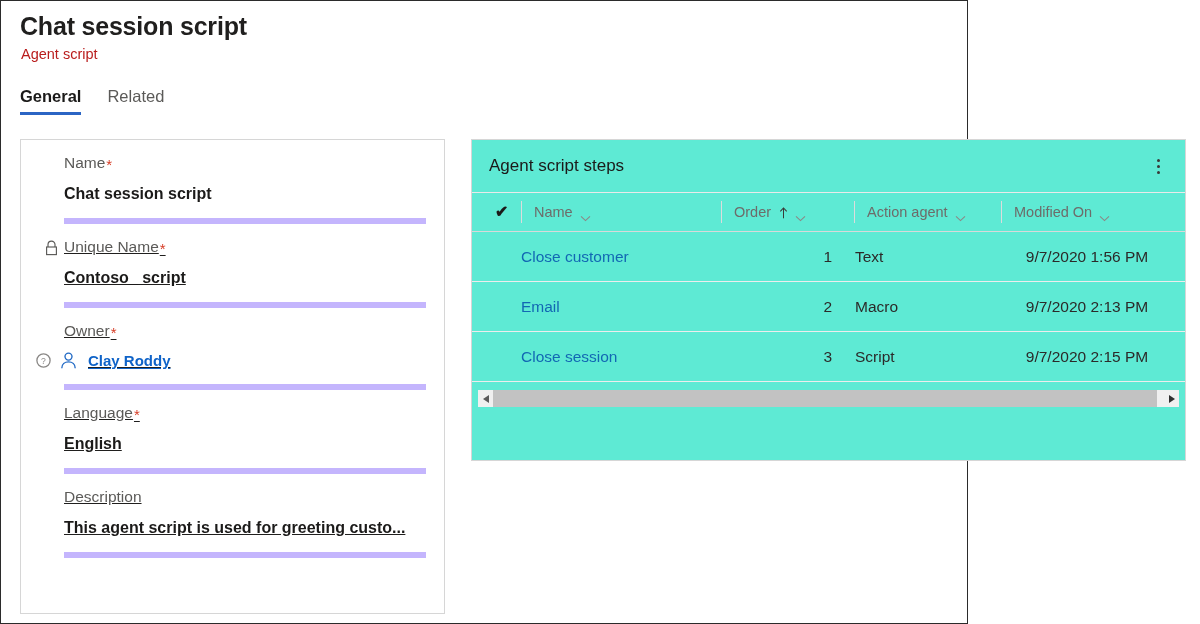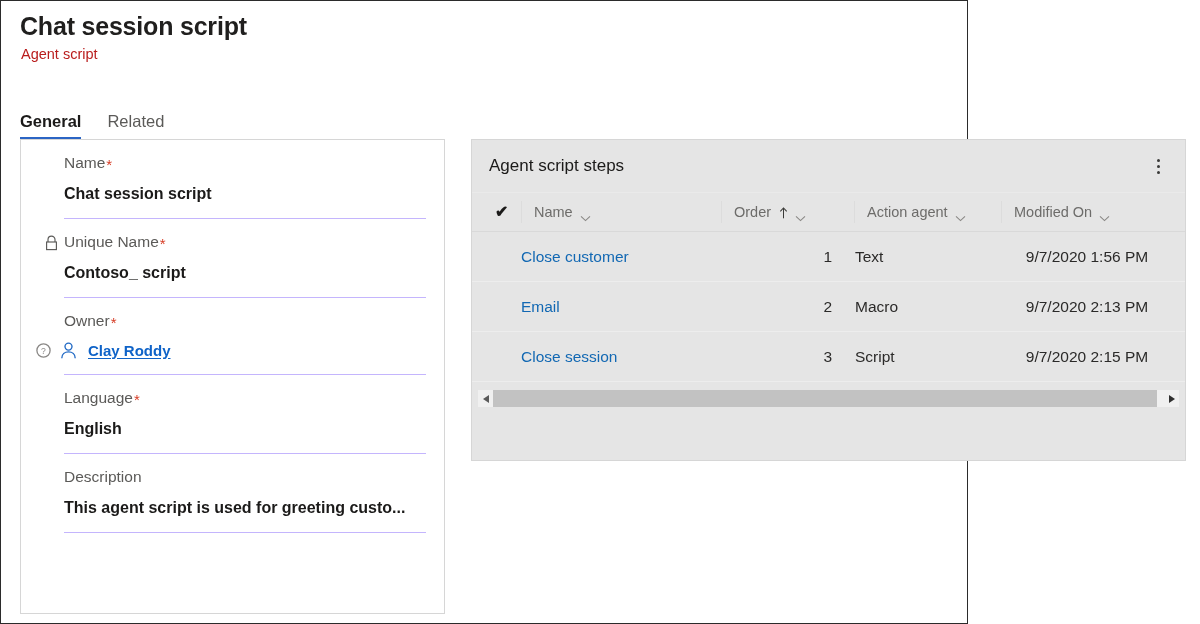--- a/index.html
+++ b/index.html
@@ -43,21 +43,20 @@
     white-space: nowrap;
   }
 
   
   .tabstrip {
     position: absolute;
     left: 19px;
     top: 86px;
     display: flex;
     align-items: flex-start;
-    margin-top: 25px;
   }
   .tab {
     position: relative;
     font-size: 16.5px;
     color: #5b5a58;
     padding: 0 0 9px 0;
     margin-right: 26px;
     cursor: pointer;
     white-space: nowrap;
   }
@@ -84,21 +83,22 @@
     height: 475px;
     background: #ffffff;
     border: 1px solid #d6d6d6;
   }
   .field {
     position: relative;
     padding: 0 17px 0 44px;
   }
   .field + .field .field-inner,
   .field-sep {
-    border-top: 1px solid #c4b5fd;
+    border-top: 6px solid #c4b5fd;
+    text-decoration: underline;
   }
   .field-inner {
     padding: 13px 0 14px 0;
     margin: 0 1px 0 -1px;
   }
   .field-label {
     display: flex;
     align-items: center;
     font-size: 15.5px;
     color: #5b5a58;
@@ -162,21 +162,21 @@
     white-space: nowrap;
   }
 
   
   .grid-card {
     position: absolute;
     left: 470px;
     top: 138px;
     width: 715px;
     height: 322px;
-    background: #e5e5e5;
+    background: #5eead4;
     border: 1px solid #d6d6d6;
   }
   .grid-head {
     position: relative;
     height: 53px;
     display: flex;
     align-items: center;
     padding: 0 18px 0 17px;
     border-bottom: 1px solid #eaeaea;
   }

